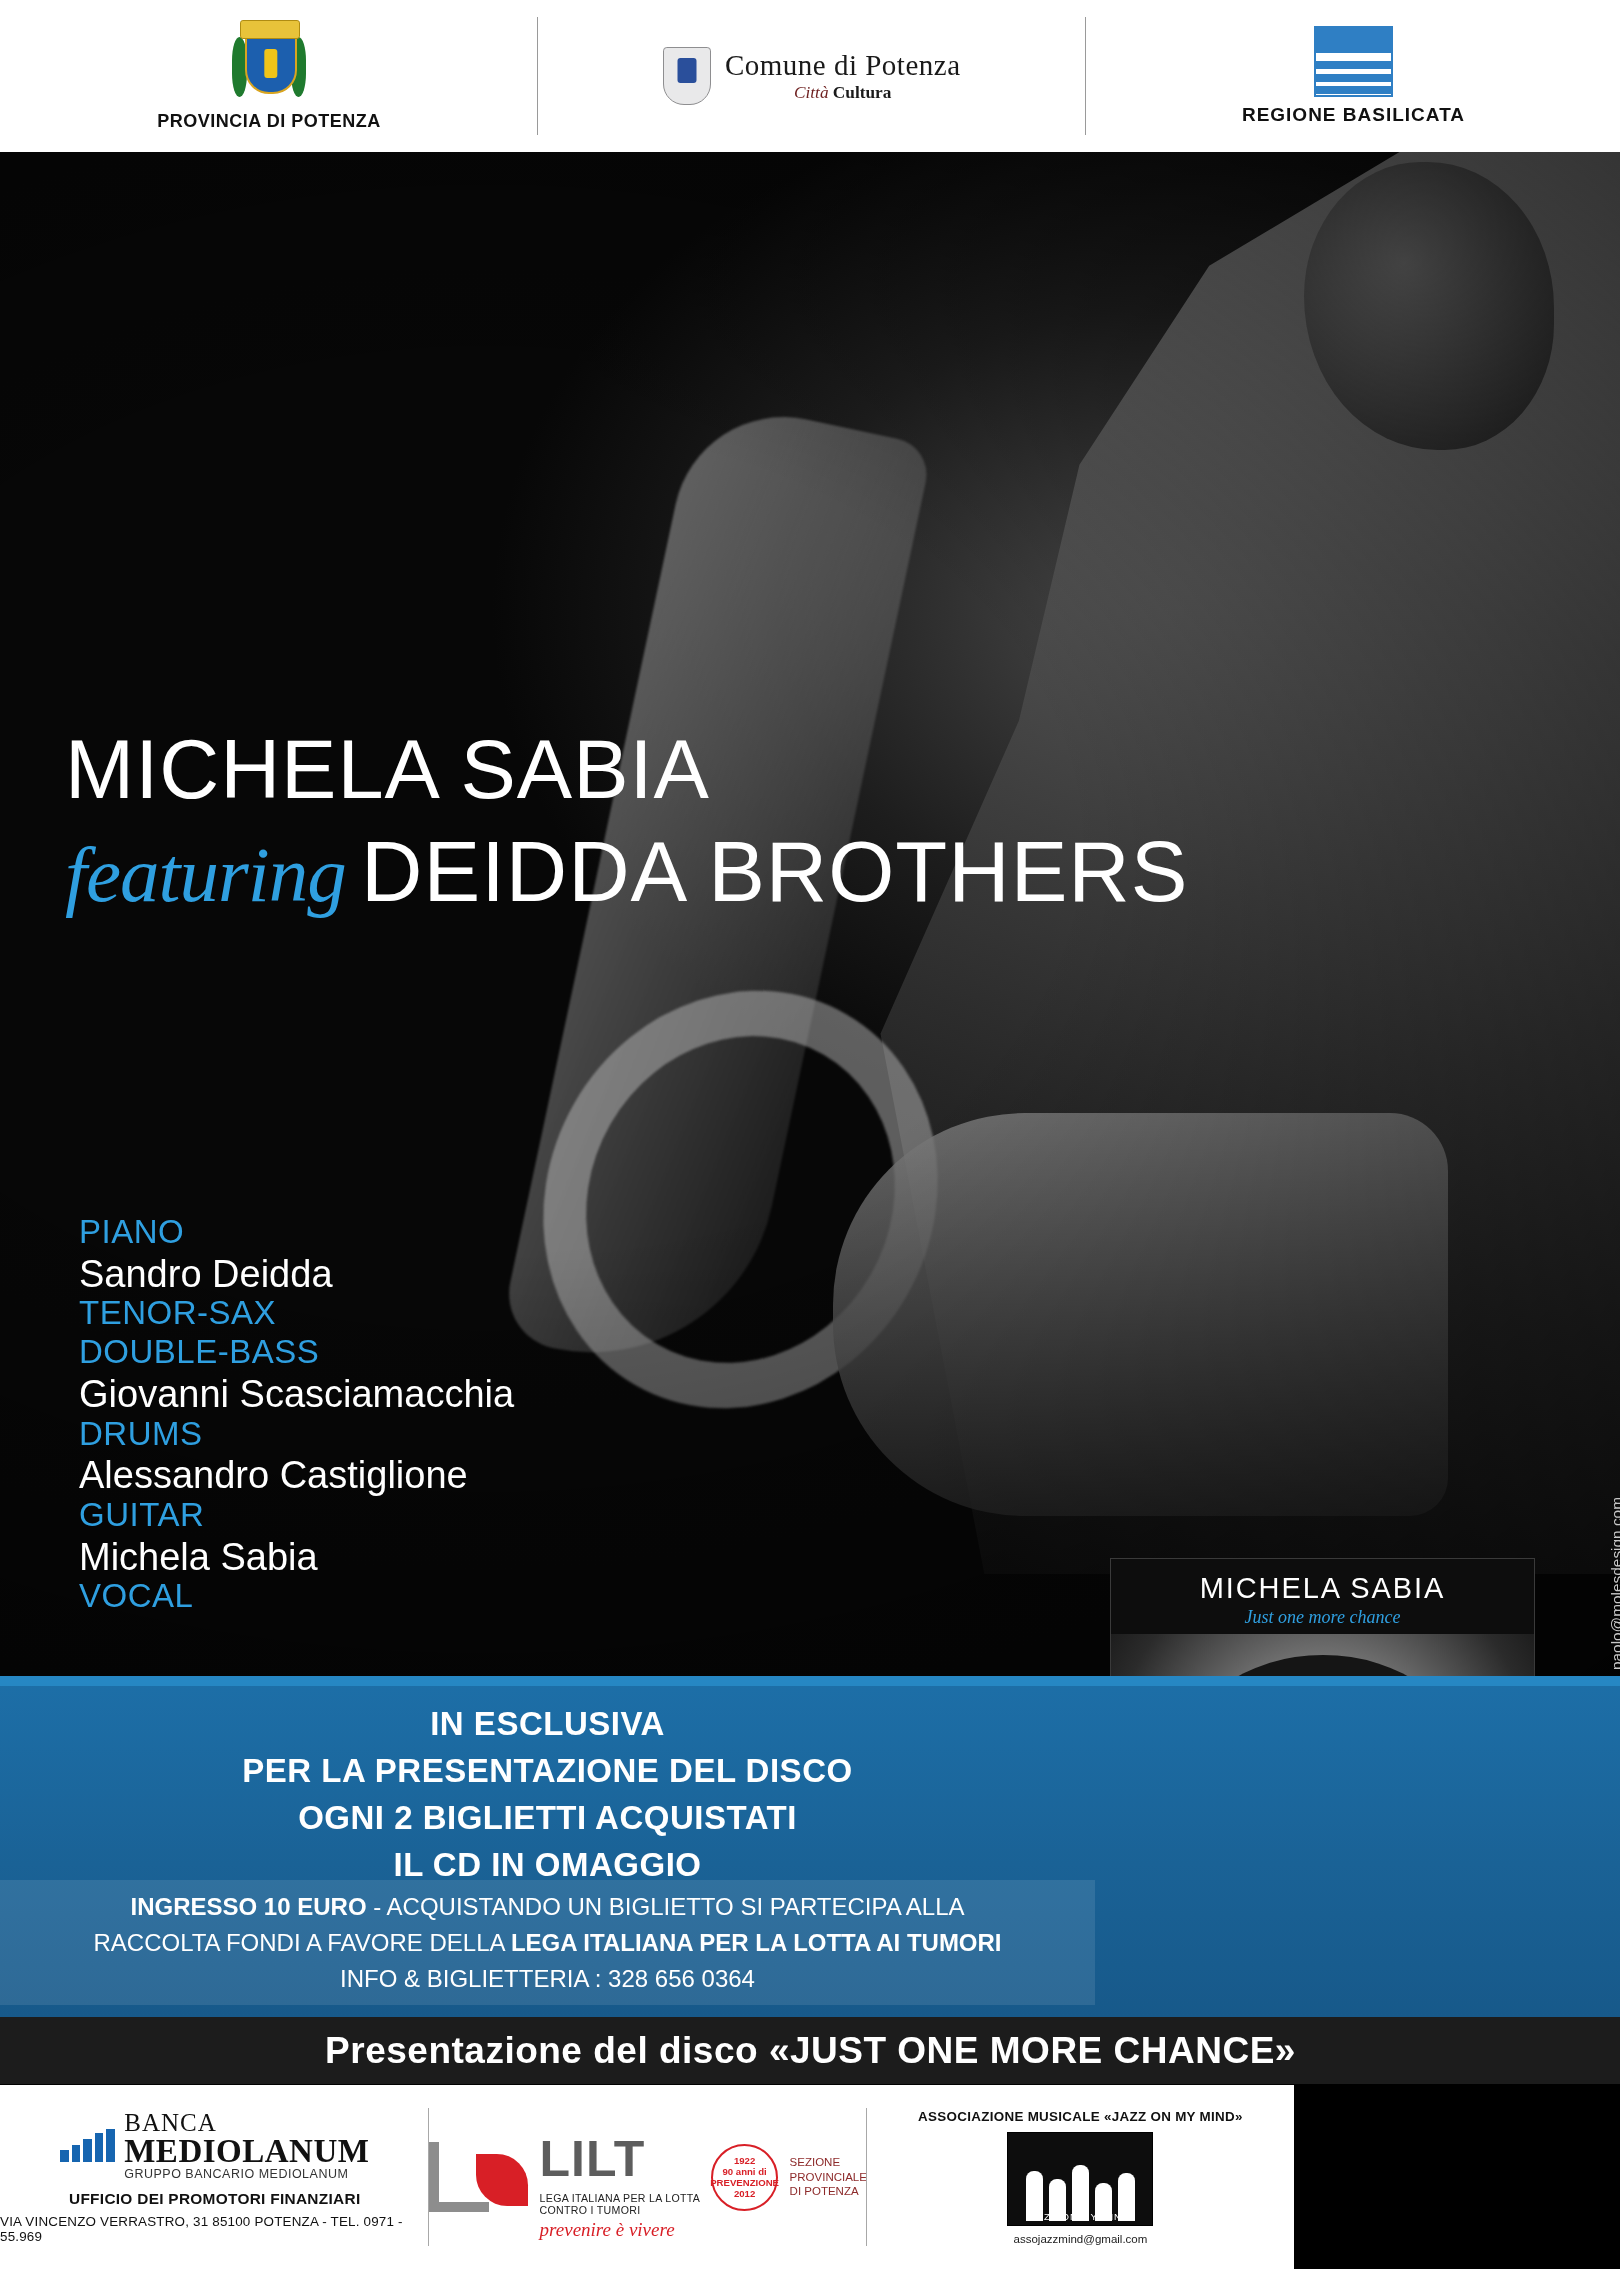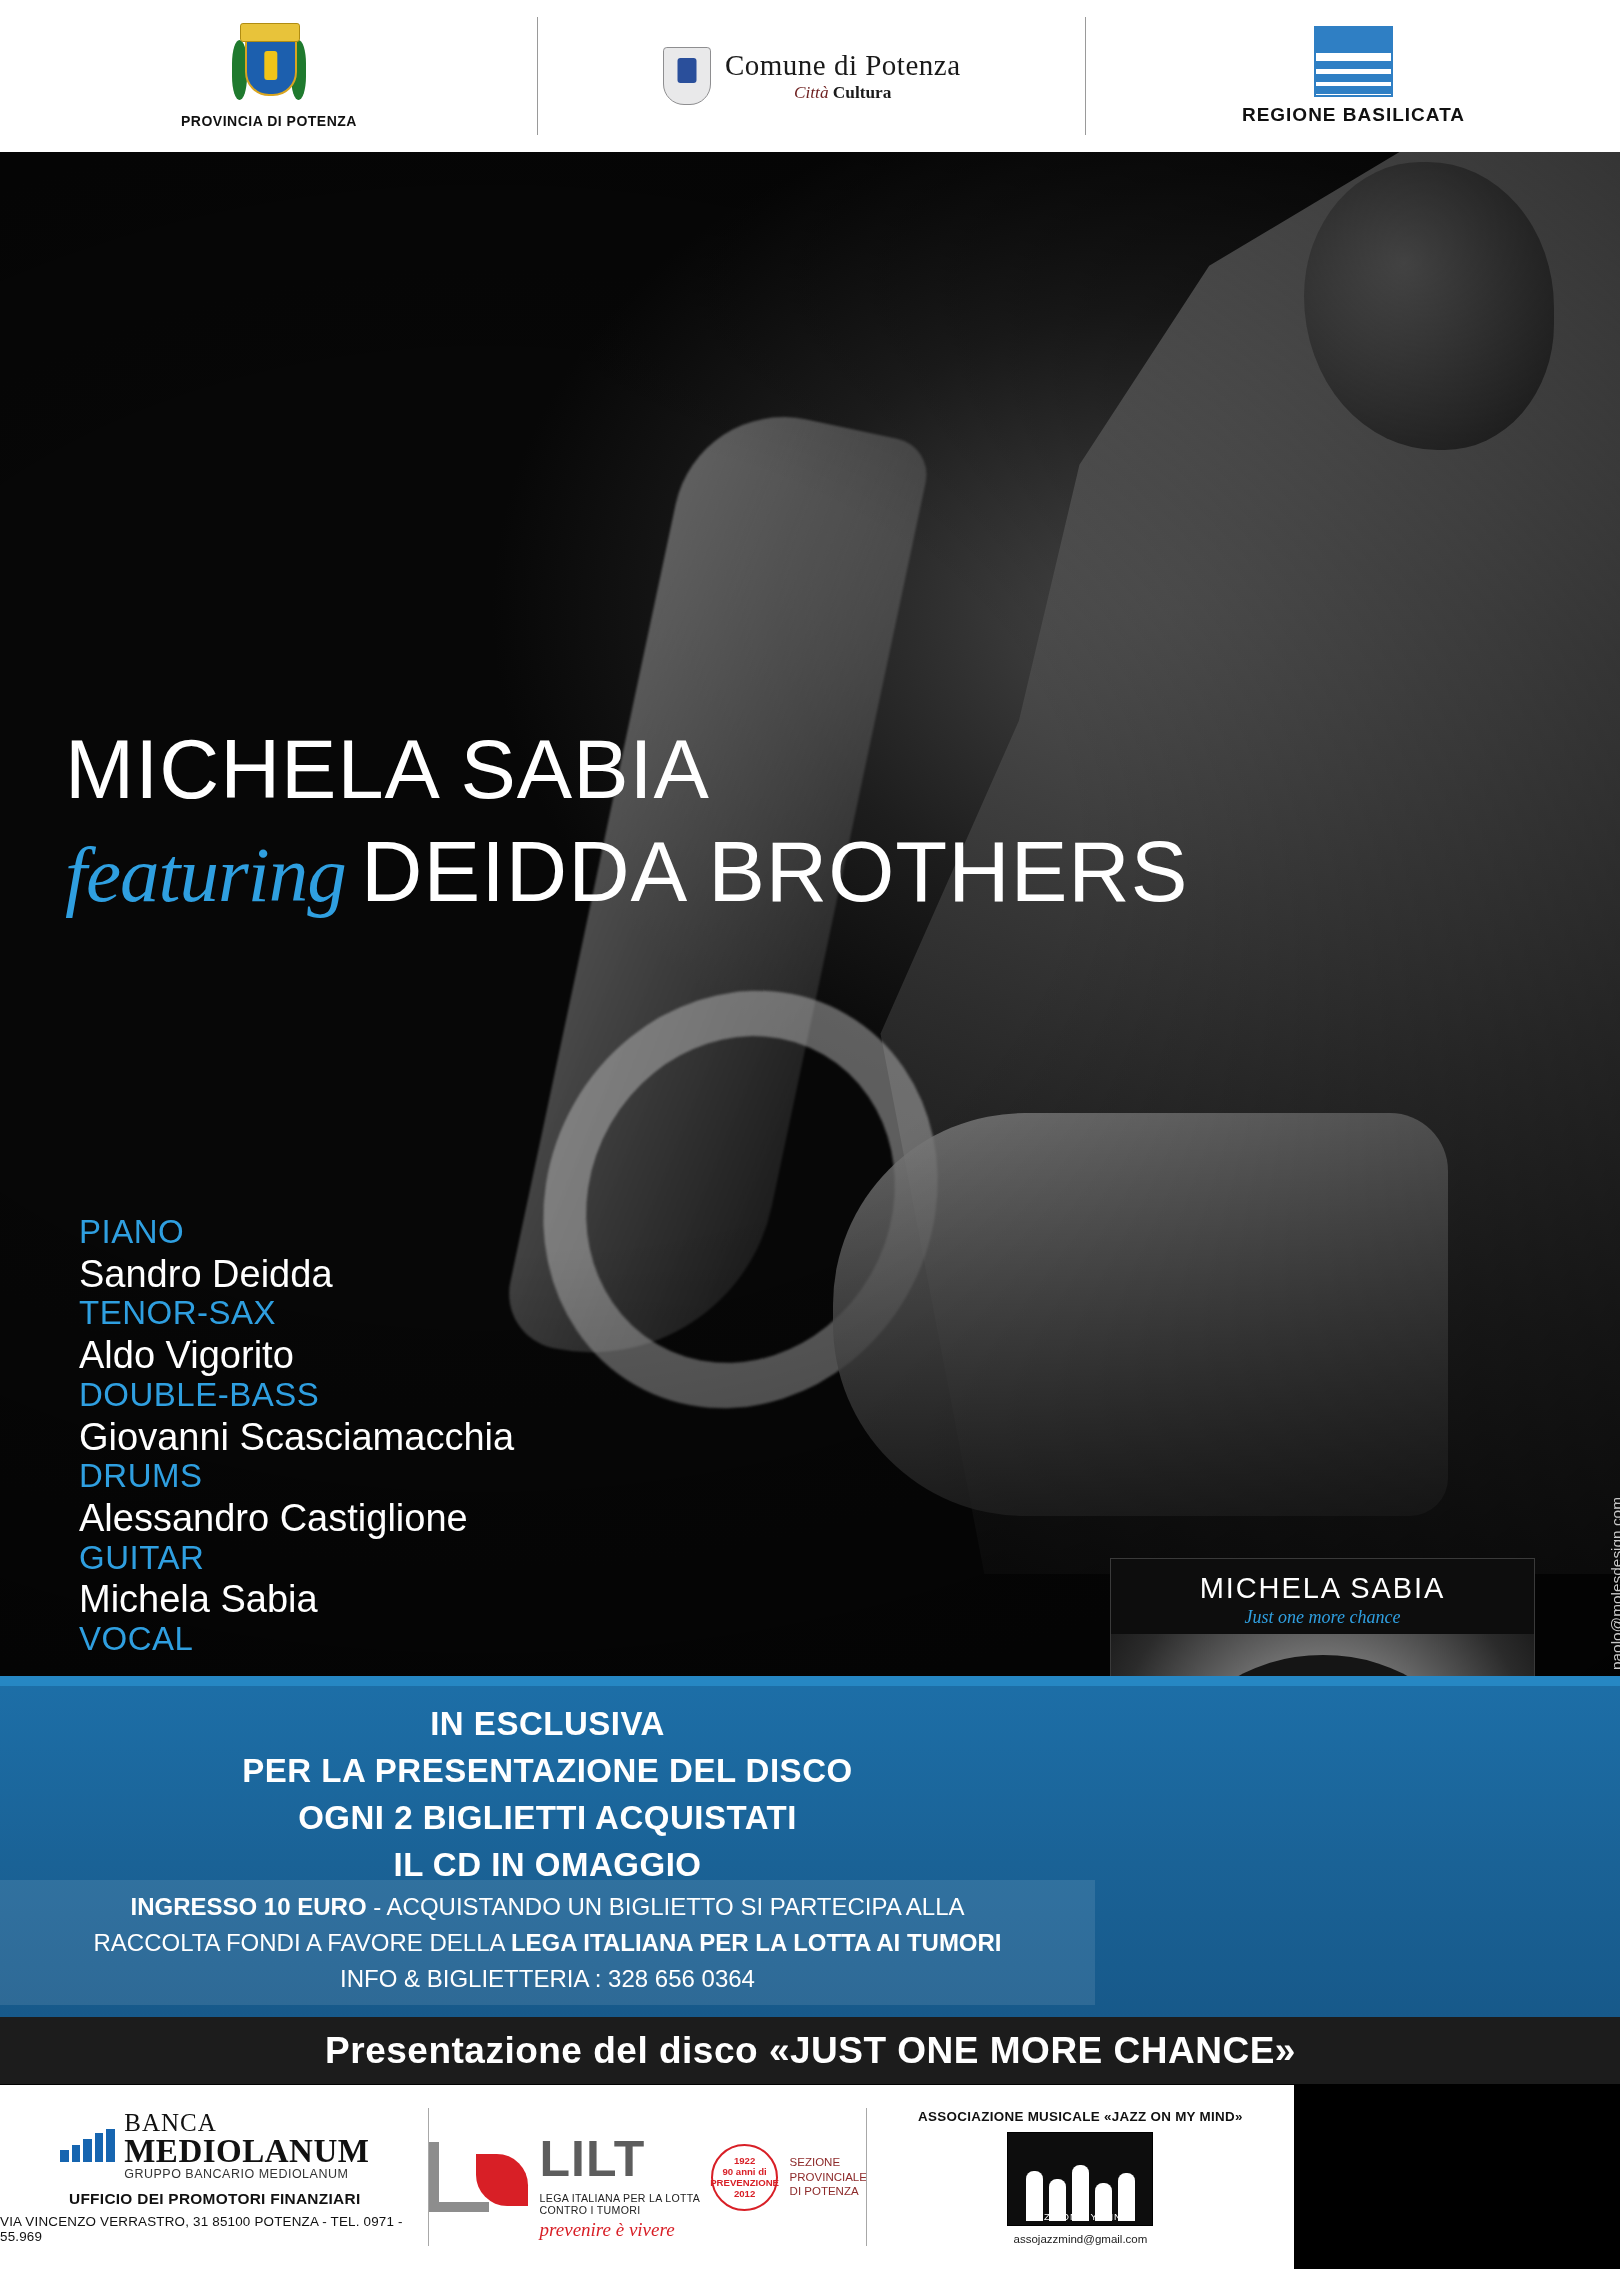--- a/index.html
+++ b/index.html
@@ -39,21 +39,21 @@
   .top-cell.c2 { width: 548px; }
   .top-cell.c3 { width: 535px; }
   .vdiv {
     position: absolute;
     top: 17.3px;
     bottom: 17.3px;
     width: 1px;
     background: #9a9a9a;
   }
   .top-caption {
-    font-size: 14px;
+    font-size: 18px;
     font-weight: bold;
     letter-spacing: 0.5px;
     color: #111;
     margin-top: 7.7px;
   }
   .top-caption.big { font-size: 19px; letter-spacing: 1px; }
 
   
   .crest {
     width: 71px; height: 83px;
@@ -509,21 +509,20 @@
       <div class="artist-row2">
         <span class="feat">featuring</span>
         <span class="artist-second">DEIDDA BROTHERS</span>
       </div>
     </div>
 
     <div class="lineup">
       <div class="role">PIANO</div>
       <div class="name">Sandro Deidda</div>
       <div class="role">TENOR-SAX</div>
-      <div class="name">Aldo Vigorito</div>
       <div class="role">DOUBLE-BASS</div>
       <div class="name">Giovanni Scasciamacchia</div>
       <div class="role">DRUMS</div>
       <div class="name">Alessandro Castiglione</div>
       <div class="role">GUITAR</div>
       <div class="name">Michela Sabia</div>
       <div class="role">VOCAL</div>
     </div>
 
     <div class="credit">paolo@molesdesign.com</div>

